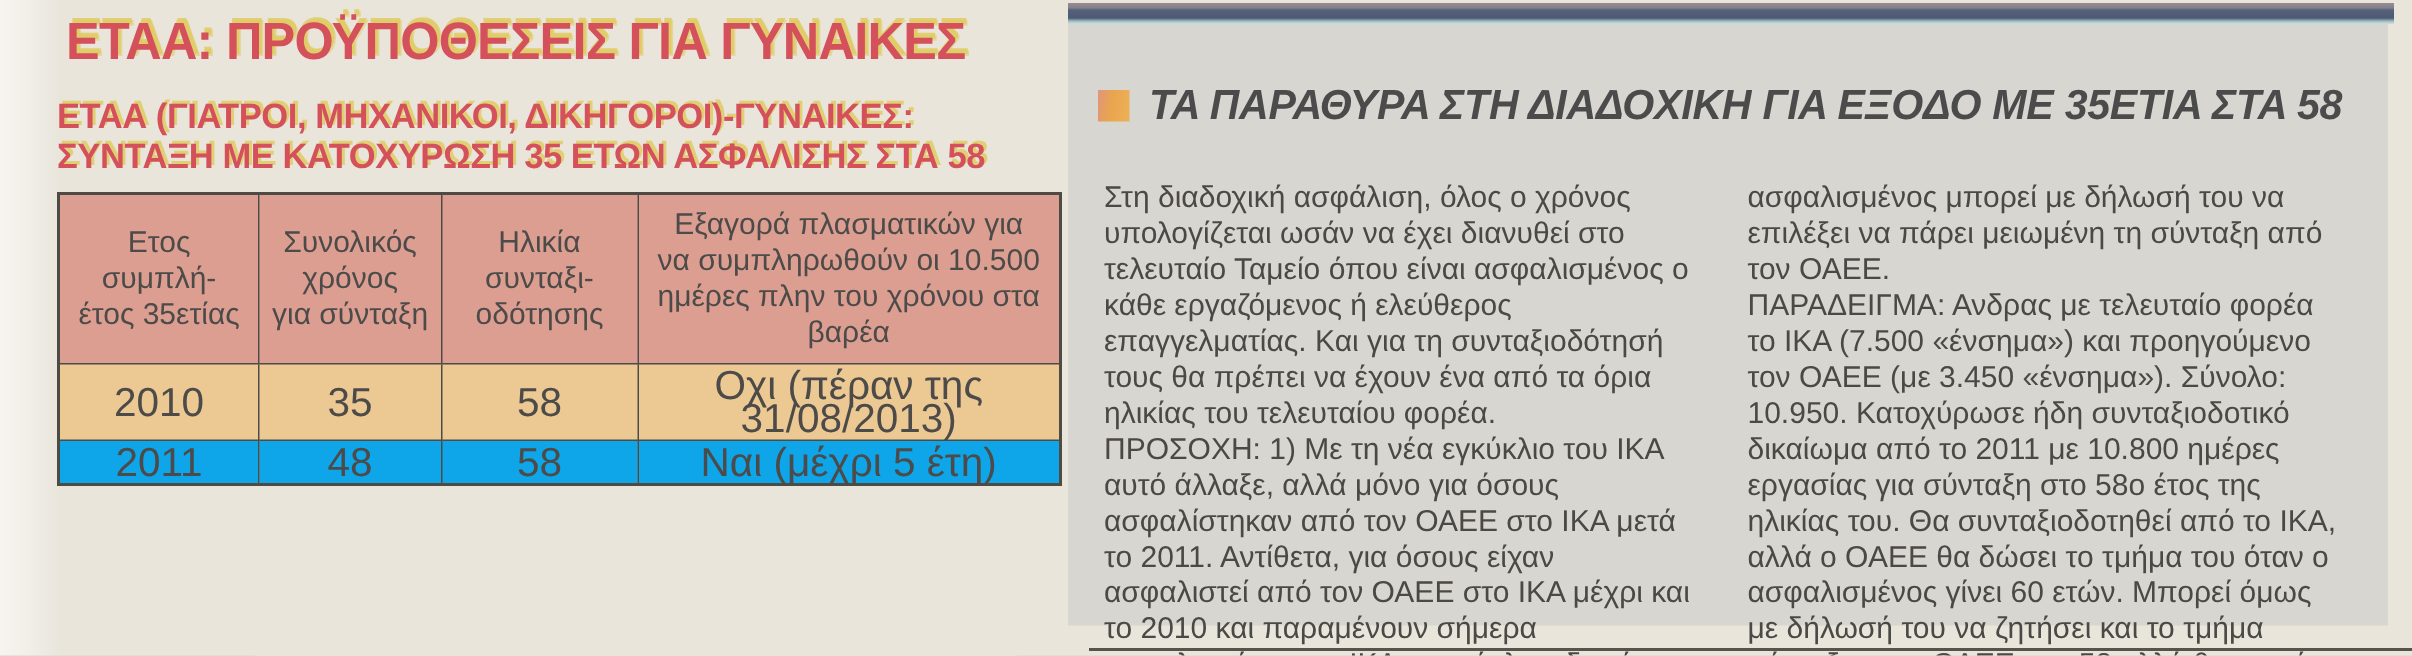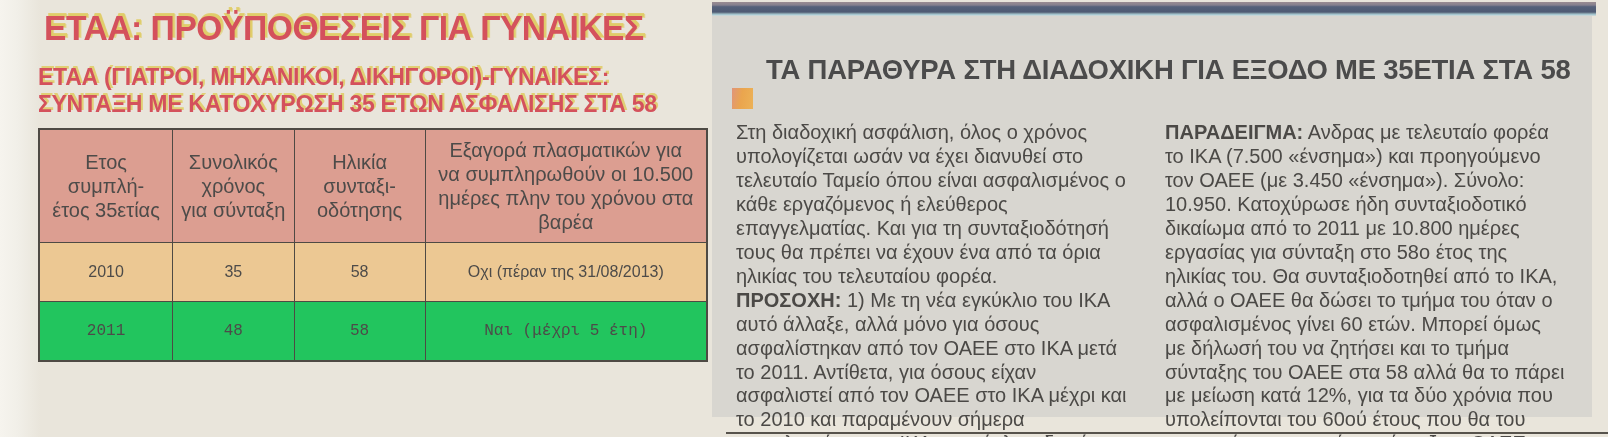--- a/index.html
+++ b/index.html
@@ -43,47 +43,47 @@
   }
   table.pension td,table.pension th{
     border:1.5px solid #4e4a44;text-align:center;vertical-align:middle;
     color:#4d4b49;font-weight:400;
   }
   table.pension th{
     background:#dc9e91;font-size:20px;line-height:24px;
     padding:8px 6px;white-space:pre-line;height:78px;
   }
   table.pension td{
-    font-size:16px;line-height:22px;padding:18px 6px;white-space:pre-line;text-align:center;
+    font-size:27px;line-height:22px;padding:3px 6px;white-space:pre-line;text-align:center;
   }
   tr.row-1 td{background:#ecc893;}
-  tr.row-2 td{background:#22c55e;font-family:Liberation Mono, monospace;}
+  tr.row-2 td{background:#0ea5e9;}
   
   .right-article{position:absolute;left:712px;top:0;width:884px;height:437px;}
   .top-bar{
     position:absolute;top:2px;left:0;right:0;height:14px;
     background:linear-gradient(180deg,#9a8b91 0%,#85808e 22%,#55617a 34%,#4e5a73 72%,#7e93a0 80%,#9fc3cd 88%,#c4d6d9 96%,#d9d7d1 100%);
   }
   .gray-panel{
     position:absolute;top:16px;left:0;right:4px;height:401px;
     background:#d8d6d0;
   }
-  .rh-row{display:flex;align-items:flex-end;gap:13px;padding:15px 0 0 20px;}
+  .rh-row{display:flex;align-items:center;gap:13px;padding:15px 0 0 20px;font-style:italic;}
   .bullet-square{
     width:21px;height:21px;flex:0 0 auto;
     background:linear-gradient(100deg,#e0957a 0%,#eaa54e 45%,#ecb257 100%);
   }
   .headline-gray{
     font-size:28px;font-weight:700;color:#4b4b4b;letter-spacing:-0.2px;
     transform:scaleX(0.98);transform-origin:left center;white-space:nowrap;
   }
   .cols{display:flex;gap:28px;padding:12px 26px 0 24px;}
   .col{flex:1 1 0;font-size:20px;line-height:23.9px;color:#4b4946;}
   .col p{margin:0;}
-  .b-label{font-weight:700;text-align:center;}
+  .b-label{font-weight:400;text-align:center;}
   .bottom-rule{
     position:absolute;bottom:3px;left:14px;right:-12px;height:2px;
     background:#57534c;
   }
 </style>
 </head>
 <body>
 
 <div class="paper-edge"></div>
 
@@ -139,18 +139,19 @@
     <div class="rh-row">
       <span class="bullet-square"></span>
       <h2 class="headline-gray">ΤΑ ΠΑΡΑΘΥΡΑ ΣΤΗ ΔΙΑΔΟΧΙΚΗ ΓΙΑ ΕΞΟΔΟ ΜΕ 35ΕΤΙΑ ΣΤΑ 58</h2>
     </div>
     <div class="cols">
       <div class="col">
         <p><span>Στη διαδοχική ασφάλιση, όλος ο χρόνος υπολογίζεται ωσάν να έχει διανυθεί στο τελευταίο Ταμείο όπου είναι ασφαλισμένος ο κάθε εργαζόμενος ή ελεύθερος επαγγελματίας. Και για τη συνταξιοδότησή τους θα πρέπει να έχουν ένα από τα όρια ηλικίας του τελευταίου φορέα.</span></p>
         <p><span class="b-label">ΠΡΟΣΟΧΗ:</span><span> 1) Με τη νέα εγκύκλιο του ΙΚΑ αυτό άλλαξε, αλλά μόνο για όσους ασφαλίστηκαν από τον ΟΑΕΕ στο ΙΚΑ μετά το 2011. Αντίθετα, για όσους είχαν ασφαλιστεί από τον ΟΑΕΕ στο ΙΚΑ μέχρι και το 2010 και παραμένουν σήμερα ασφαλισμένοι στο ΙΚΑ η εγκύκλιος δεν έχει εφαρμογή.  2) Ο ΟΑΕΕ θα καταβάλει το τμήμα σύνταξης που του αναλογεί όχι στα 58 ή 59, αλλά στα 60. Σε αυτή την περίπτωση ο</span></p>
       </div>
       <div class="col">
+        <p><span>ασφαλισμένος μπορεί με δήλωσή του να επιλέξει να πάρει μειωμένη τη σύνταξη από τον ΟΑΕΕ.</span></p>
         <p><span class="b-label">ΠΑΡΑΔΕΙΓΜΑ:</span><span> Ανδρας με τελευταίο φορέα το ΙΚΑ (7.500 «ένσημα») και προηγούμενο τον ΟΑΕΕ (με 3.450 «ένσημα»). Σύνολο: 10.950. Κατοχύρωσε ήδη συνταξιοδοτικό δικαίωμα από το 2011 με 10.800 ημέρες εργασίας για σύνταξη στο 58ο έτος της ηλικίας του. Θα συνταξιοδοτηθεί από το ΙΚΑ, αλλά ο ΟΑΕΕ θα δώσει το τμήμα του όταν ο ασφαλισμένος γίνει 60 ετών. Μπορεί όμως με δήλωσή του να ζητήσει και το τμήμα σύνταξης του ΟΑΕΕ στα 58 αλλά θα το πάρει με μείωση κατά 12%, για τα δύο χρόνια που υπολείπονται του 60ού έτους που θα του χορηγούσε κανονικά τη σύνταξη ο ΟΑΕΕ.</span></p>
       </div>
     </div>
   </div>
   <div class="bottom-rule"></div>
 </div>
 
 </body></html>

